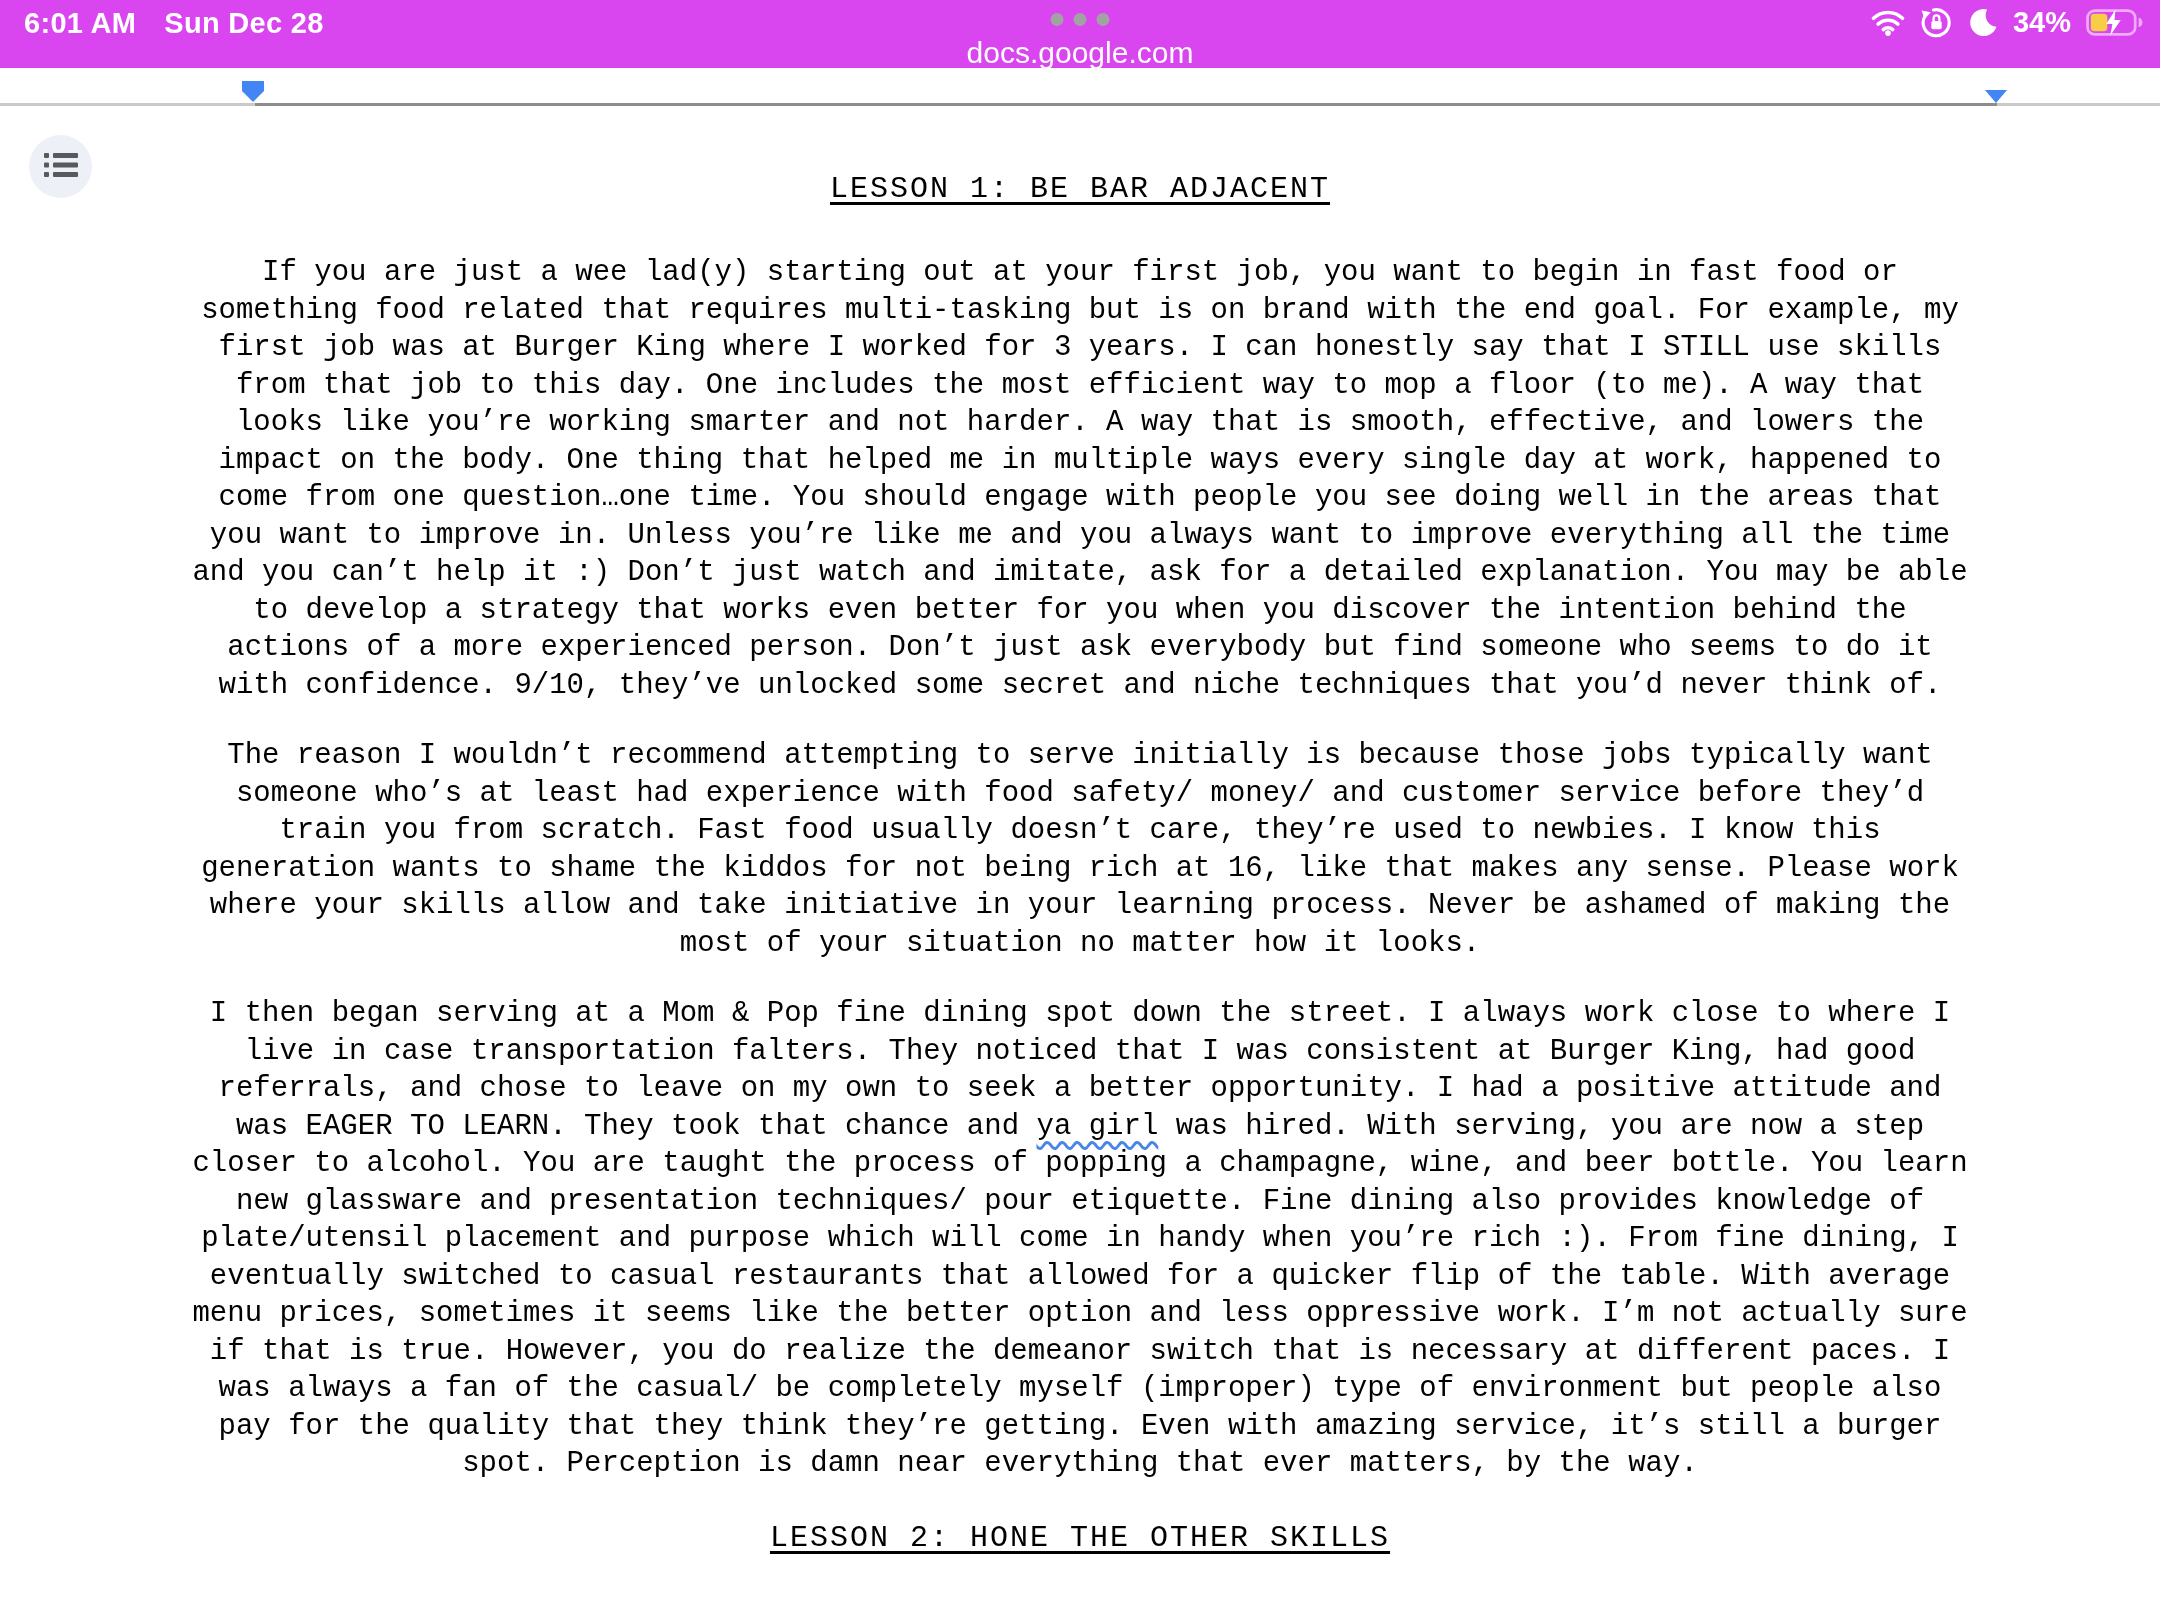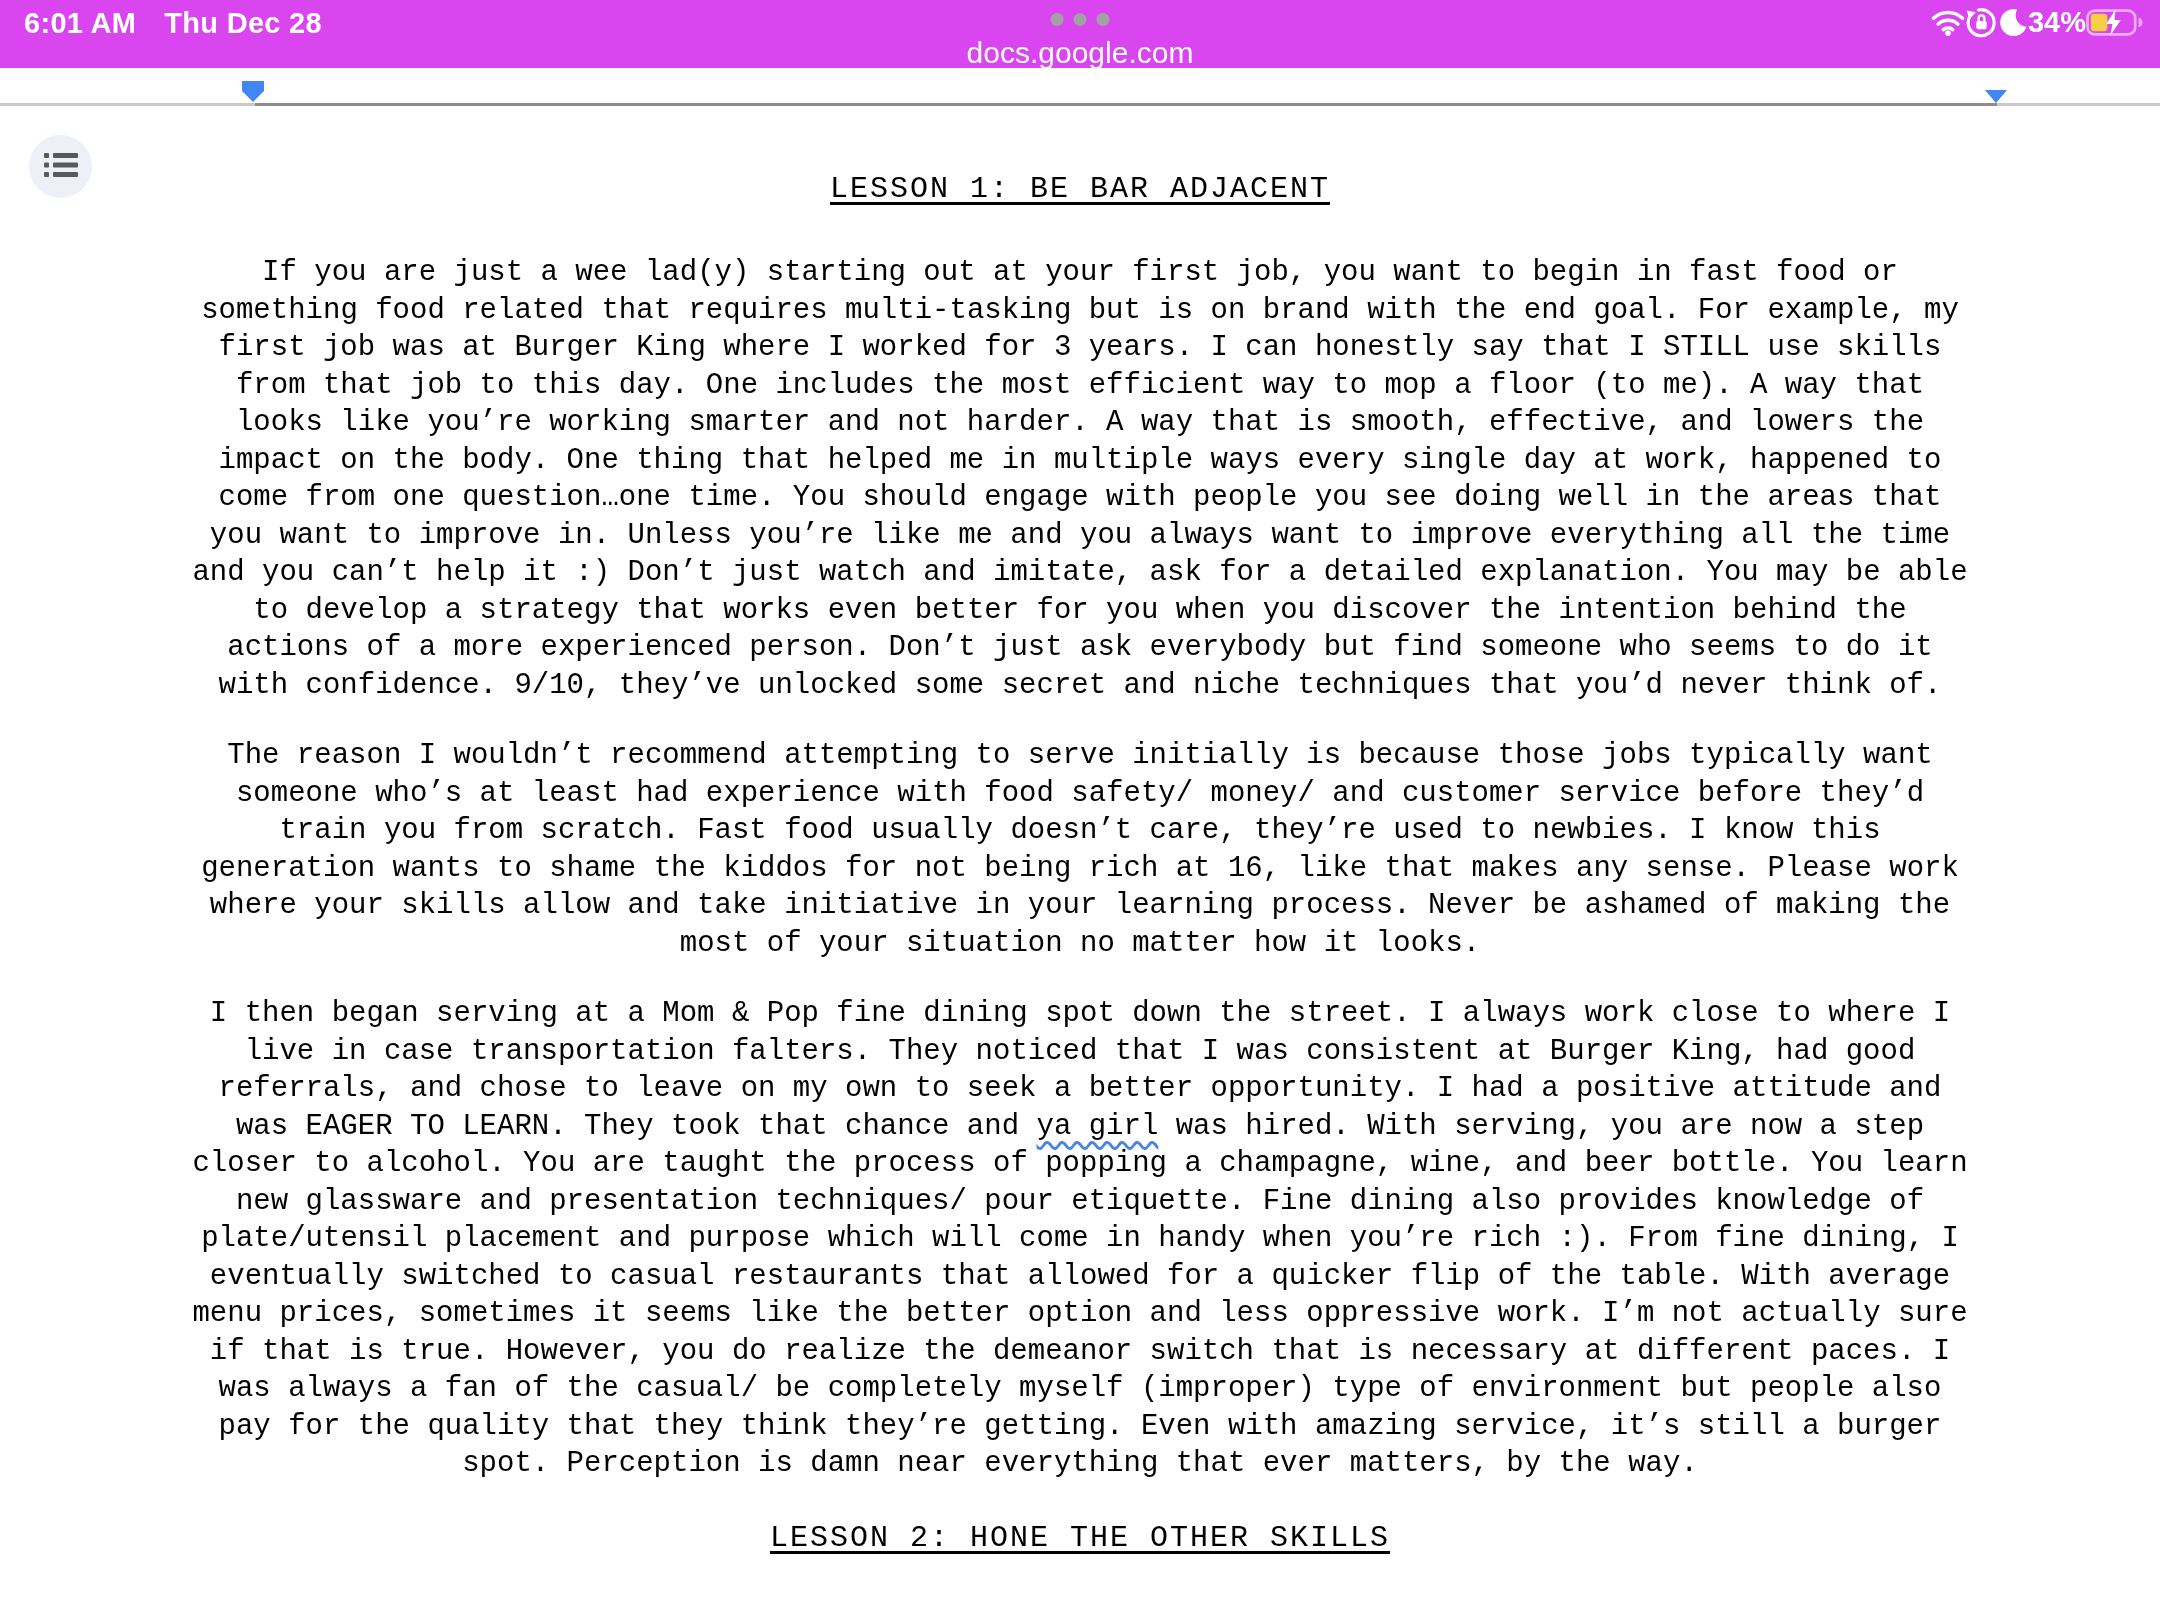--- a/index.html
+++ b/index.html
@@ -5,21 +5,21 @@
   html,body{margin:0;padding:0;background:#fff;}
   body{width:2160px;height:1620px;overflow:hidden;font-family:"Liberation Sans",sans-serif;}
   .screen{position:relative;width:2160px;height:1620px;background:#fff;overflow:hidden;}
 
   
   .status-bar{position:absolute;top:0;left:0;width:2160px;height:68px;background:#d946ef;color:#fff;}
   .sb-left{position:absolute;left:24px;top:7px;display:flex;gap:28px;font-size:29px;font-weight:600;letter-spacing:.3px;}
   .page-dots{position:absolute;left:50%;top:13px;transform:translateX(-50%);display:flex;gap:10px;cursor:pointer;}
   .page-dots i{width:13px;height:13px;border-radius:50%;background:#a2a2a4;}
   .url-row{position:absolute;left:0;right:0;top:36px;text-align:center;font-size:30px;color:#fdfdfd;}
-  .sb-right{position:absolute;right:16px;top:6px;display:flex;align-items:center;font-size:29px;font-weight:600;}
+  .sb-right{position:absolute;right:16px;top:6px;display:flex;align-items:center;gap:15px;font-size:29px;font-weight:600;}
   .sb-right svg{display:block;}
 
   
   .ruler-line-outer{position:absolute;top:103px;left:0;width:2160px;height:3px;background:#c9c9c9;}
   .ruler-line-inner{position:absolute;top:103px;left:255px;width:1742px;height:3px;background:#8d8d8d;}
   .indent-left{position:absolute;left:242px;top:81px;width:22px;height:20px;cursor:pointer;}
   .indent-left .bar{position:absolute;top:0;left:0;width:22px;height:10px;background:#4285f4;}
   .indent-left .tri{position:absolute;top:10px;left:0;width:0;height:0;border-left:11px solid transparent;border-right:11px solid transparent;border-top:11px solid #4285f4;}
   .indent-right{position:absolute;left:1985px;top:90px;width:0;height:0;border-left:11px solid transparent;border-right:11px solid transparent;border-top:13px solid #4285f4;cursor:pointer;}
 
@@ -43,21 +43,21 @@
     text-underline-offset:7px;text-decoration-skip-ink:none;}
 </style>
 </head>
 <body>
 
 <div class="screen">
 
   <header class="status-bar">
     <div class="sb-left">
       <span>6:01 AM</span>
-      <span>Thu Dec 28</span>
+      <span>Sun Dec 28</span>
     </div>
 
     <div class="page-dots">
       <i></i>
       <i></i>
       <i></i>
     </div>
 
     <div class="url-row">
       <span>docs.google.com</span>

